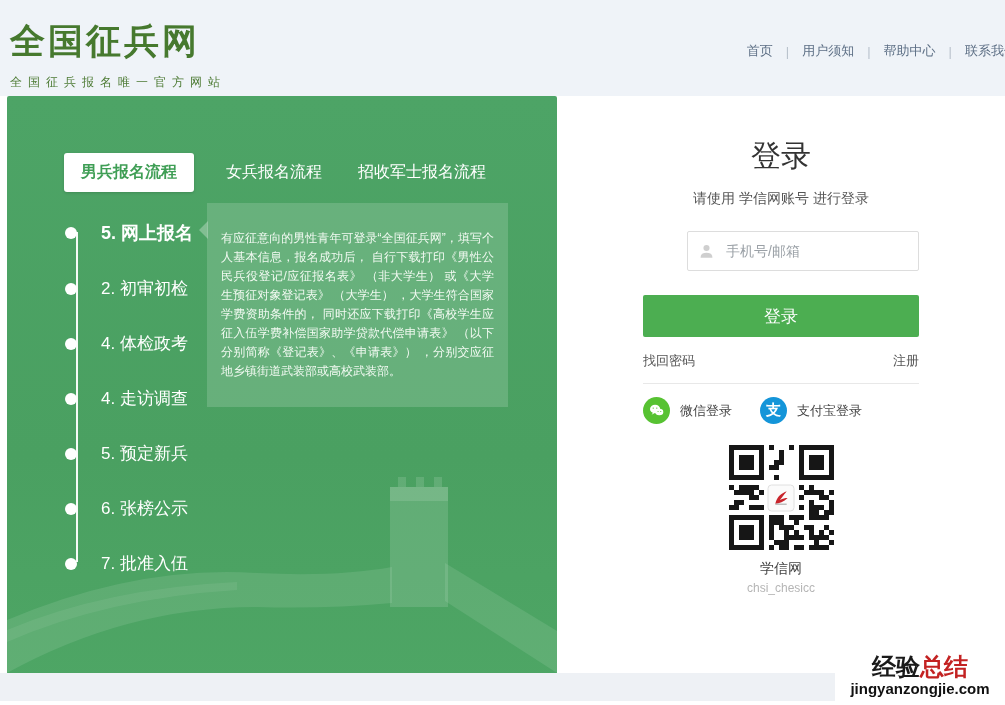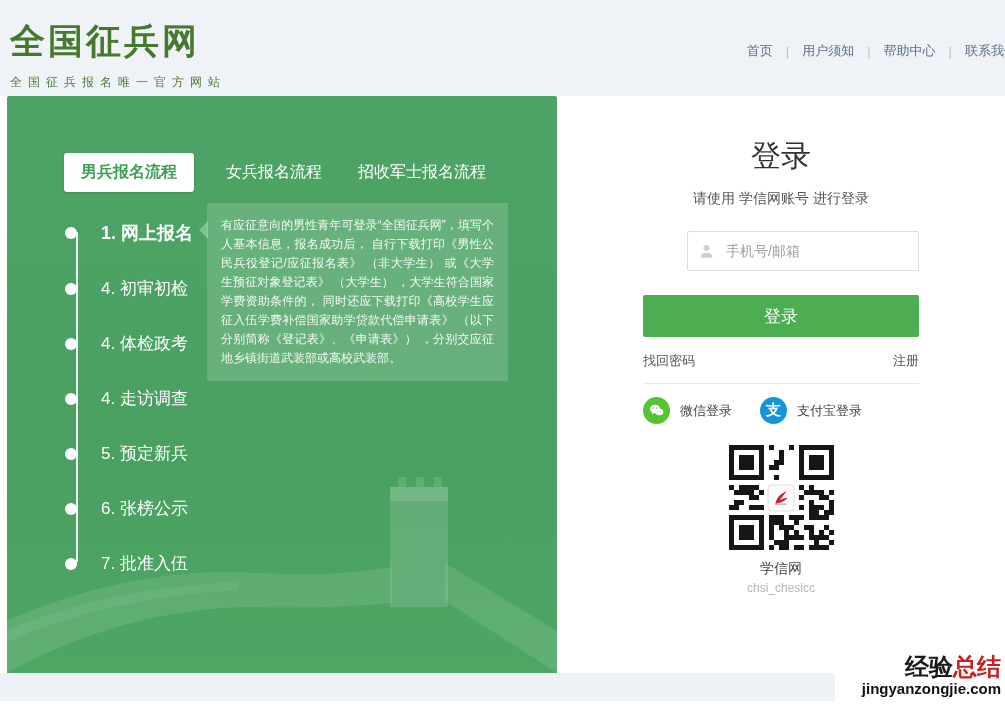--- a/index.html
+++ b/index.html
@@ -28,21 +28,21 @@
   .tab { font-size:16px; color:#ffffff; cursor:pointer; padding:9px 4px; }
   .tab.active { background:#ffffff; color:#3f9e55; padding:9px 17px; border-radius:3px; font-weight:bold; box-shadow:0 1px 3px rgba(0,0,0,.15); }
 
   .timeline-line { position:absolute; left:69px; top:136px; width:2px; height:330px; background:rgba(255,255,255,.95); }
   .step { position:absolute; left:58px; display:flex; align-items:center; }
   .step-dot { width:12px; height:12px; border-radius:50%; background:#ffffff; margin-right:24px; flex:none; }
   .step-label { font-size:17px; color:#ffffff; }
   .step.first .step-label { font-size:18px; font-weight:bold; }
 
   .tooltip { position:absolute; left:200px; top:107px; width:301px; background:rgba(255,255,255,.16);
-    padding:13px 14px; font-size:12px; line-height:19px; color:#f2faf2; text-align:justify; }
+    padding:26px 14px; font-size:12px; line-height:19px; color:#f2faf2; text-align:justify; }
   .tooltip-arrow { position:absolute; left:-8px; top:18px; width:0; height:0;
     border-top:9px solid transparent; border-bottom:9px solid transparent; border-right:9px solid rgba(255,255,255,.30); }
 
   
   .login-col { position:absolute; left:643px; top:0; width:276px; text-align:center; }
   .login-title { margin-top:40px; font-size:30px; color:#333; font-weight:normal; }
   .login-subtitle { margin-top:13px; font-size:14px; color:#555; }
   .field { position:relative; margin-top:23px;margin-left:44px; }
   .field + .field { margin-top:20px; }
   .field input { width:100%; height:40px; border:1px solid #ddd; border-radius:2px; padding:0 12px 0 38px;
@@ -63,21 +63,21 @@
   .social-label { font-size:13px; color:#444; }
 
   .qr-block { margin-top:21px; }
   .qr-wrap { position:relative; width:105px; height:105px; margin:0 auto; background:#fff; }
   .qr-logo { position:absolute; left:50%; top:50%; transform:translate(-50%,-50%); width:27px; height:27px;
     background:#fbfbfb; border:1px solid #e0e0e0; border-radius:4px; display:flex; align-items:center; justify-content:center; }
   .qr-title { margin-top:10px; font-size:14px; color:#444; }
   .qr-subtitle { margin-top:3px; font-size:12px; color:#b5b5b5; }
 
   
-  .watermark { position:absolute; right:0; bottom:2px; width:170px; background:#ffffff; text-align:right; padding:3px 4px 6px; }
+  .watermark { position:absolute; right:0; bottom:2px; width:170px; background:#ffffff; text-align:center; padding:3px 4px 6px; }
   .wm-title { font-size:24px; font-weight:bold; font-family:"DejaVu Sans",sans-serif; line-height:26px; }
   .wm-black { color:#1a1a1a; } .wm-red { color:#c32222; }
   .wm-domain { font-size:15px; font-weight:bold; color:#111; letter-spacing:0; }
 </style>
 </head>
 <body>
 
 <div class="page">
 
   <div class="header">
@@ -110,25 +110,25 @@
       <div class="tab-row">
         <div class="tab active">男兵报名流程</div>
         <div class="tab">女兵报名流程</div>
         <div class="tab">招收军士报名流程</div>
       </div>
 
       <div class="timeline-line"></div>
 
       <div class="step first" style="top:125px">
         <span class="step-dot"></span>
-        <span class="step-label">1. 网上报名</span>
+        <span class="step-label">5. 网上报名</span>
       </div>
       <div class="step" style="top:181px">
         <span class="step-dot"></span>
-        <span class="step-label">4. 初审初检</span>
+        <span class="step-label">2. 初审初检</span>
       </div>
       <div class="step" style="top:236px">
         <span class="step-dot"></span>
         <span class="step-label">4. 体检政考</span>
       </div>
       <div class="step" style="top:291px">
         <span class="step-dot"></span>
         <span class="step-label">4. 走访调查</span>
       </div>
       <div class="step" style="top:346px">

